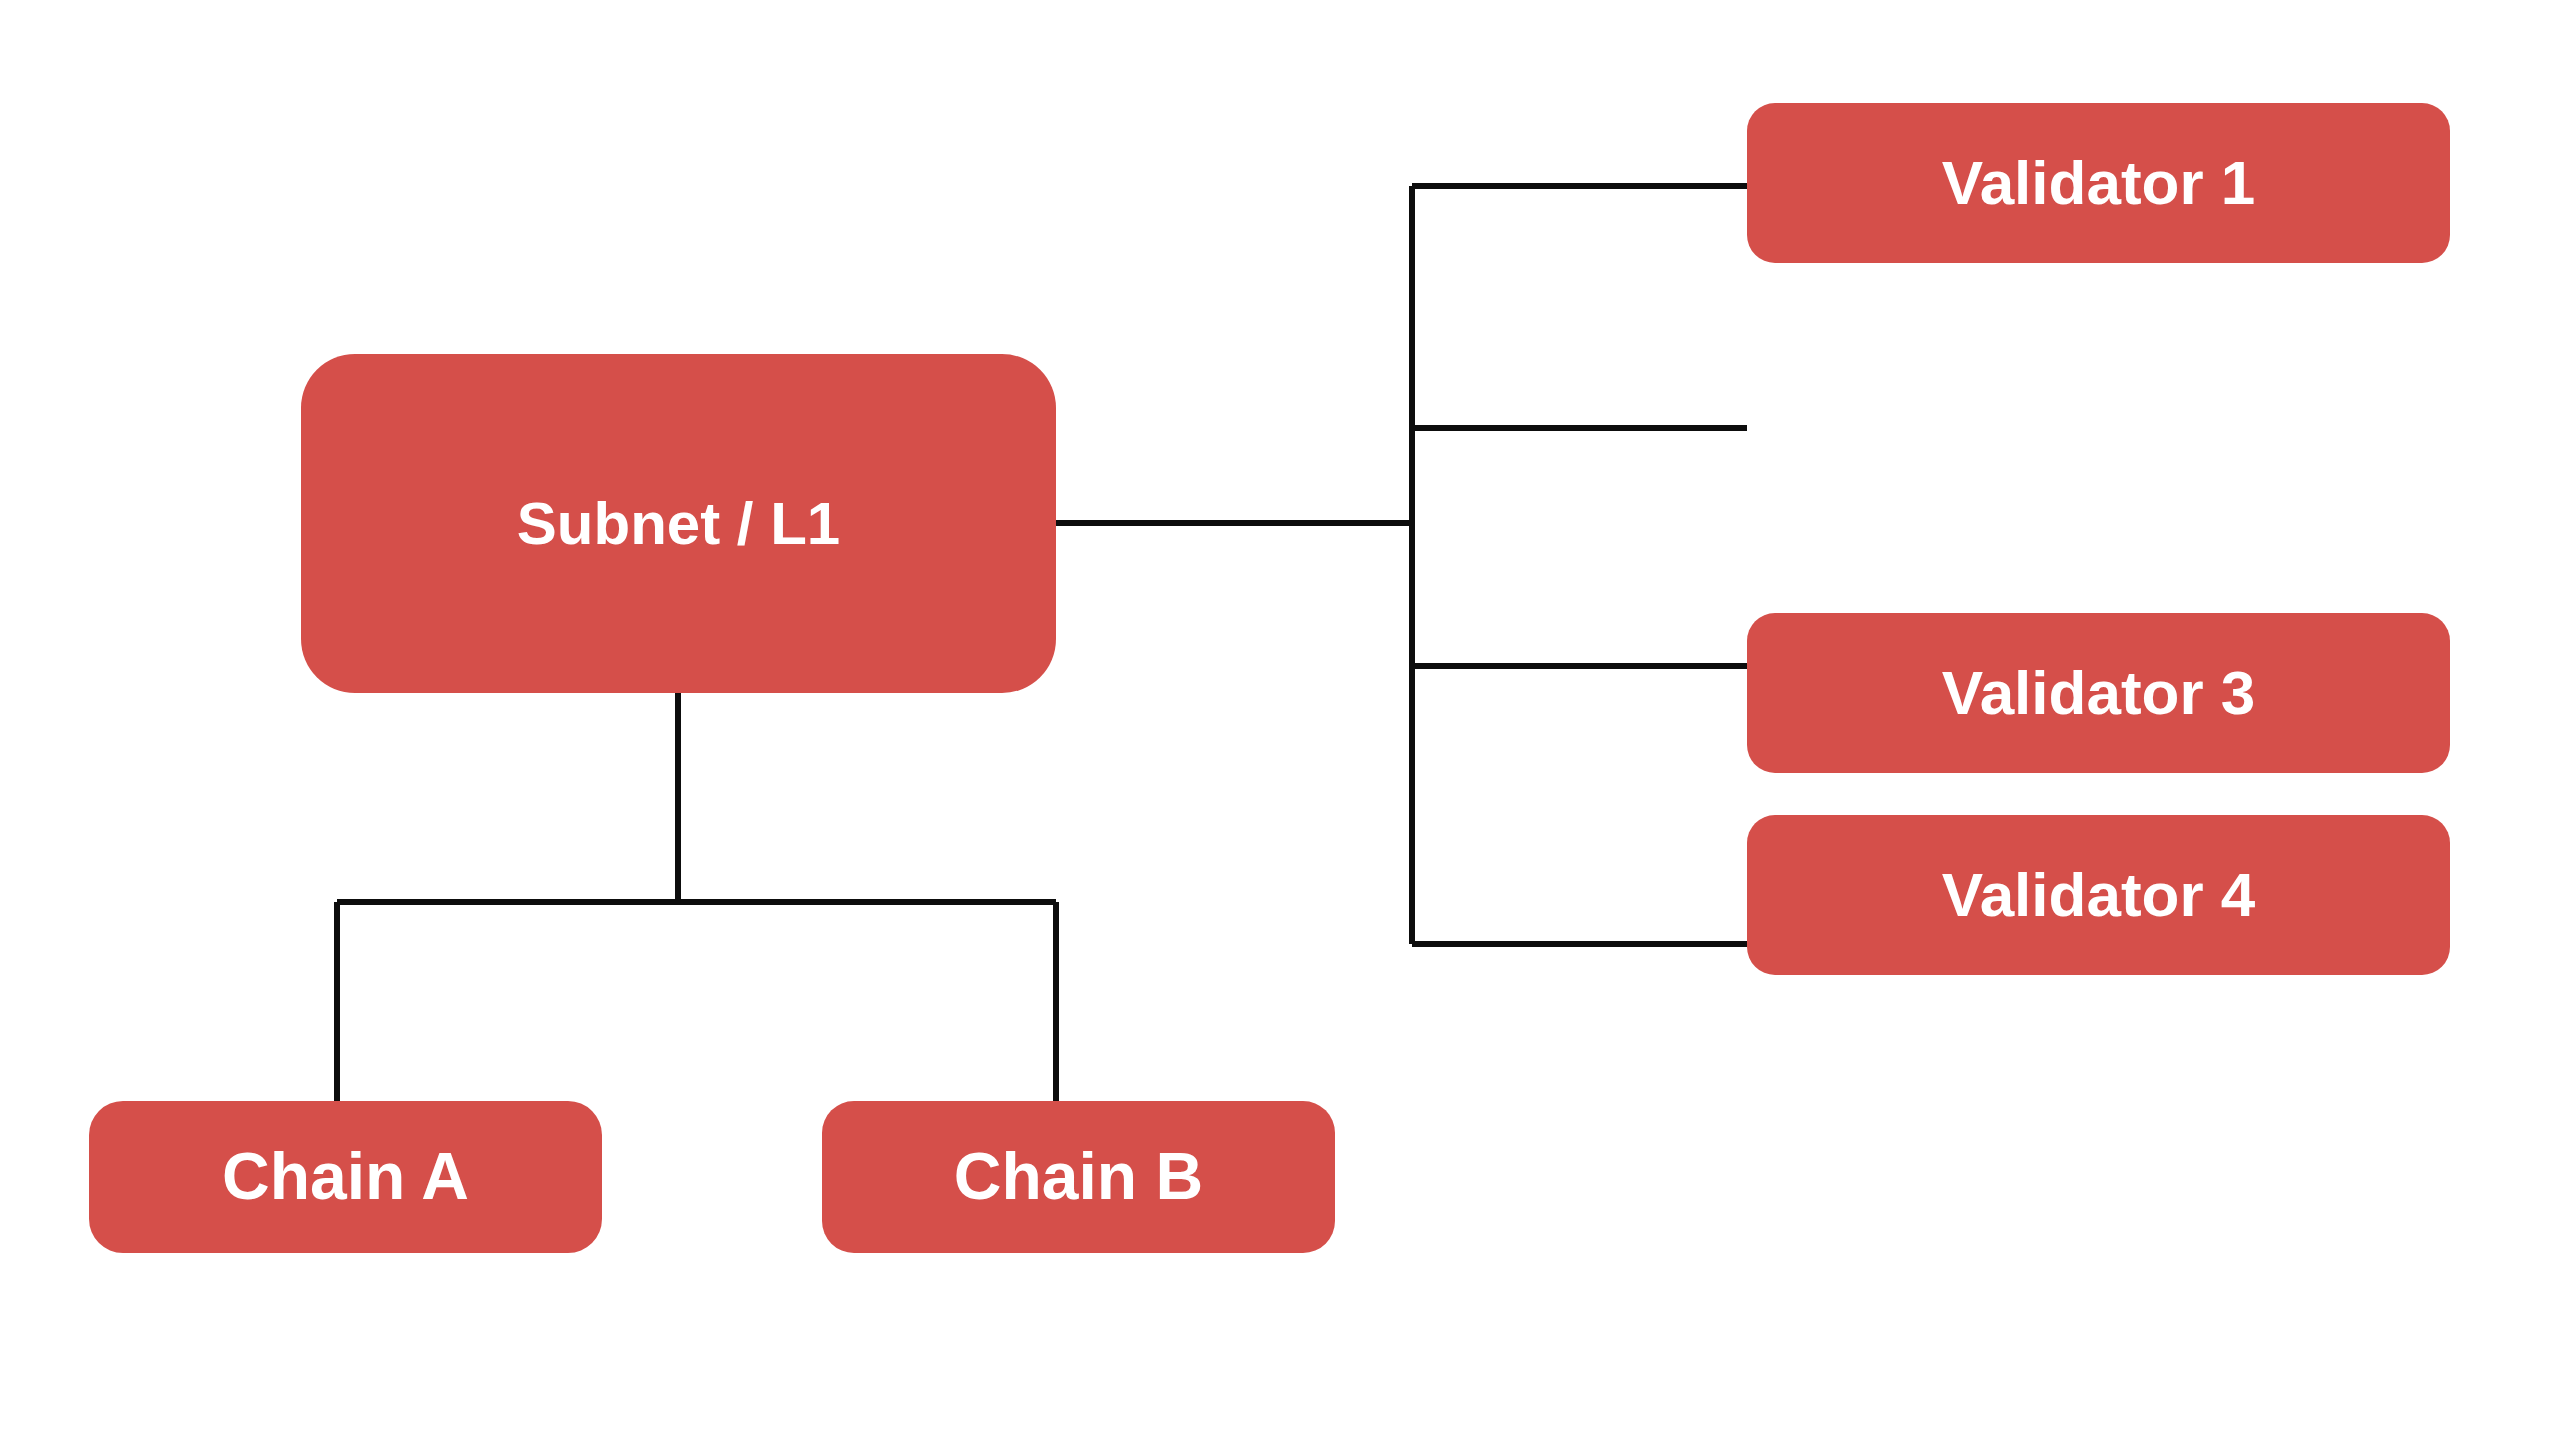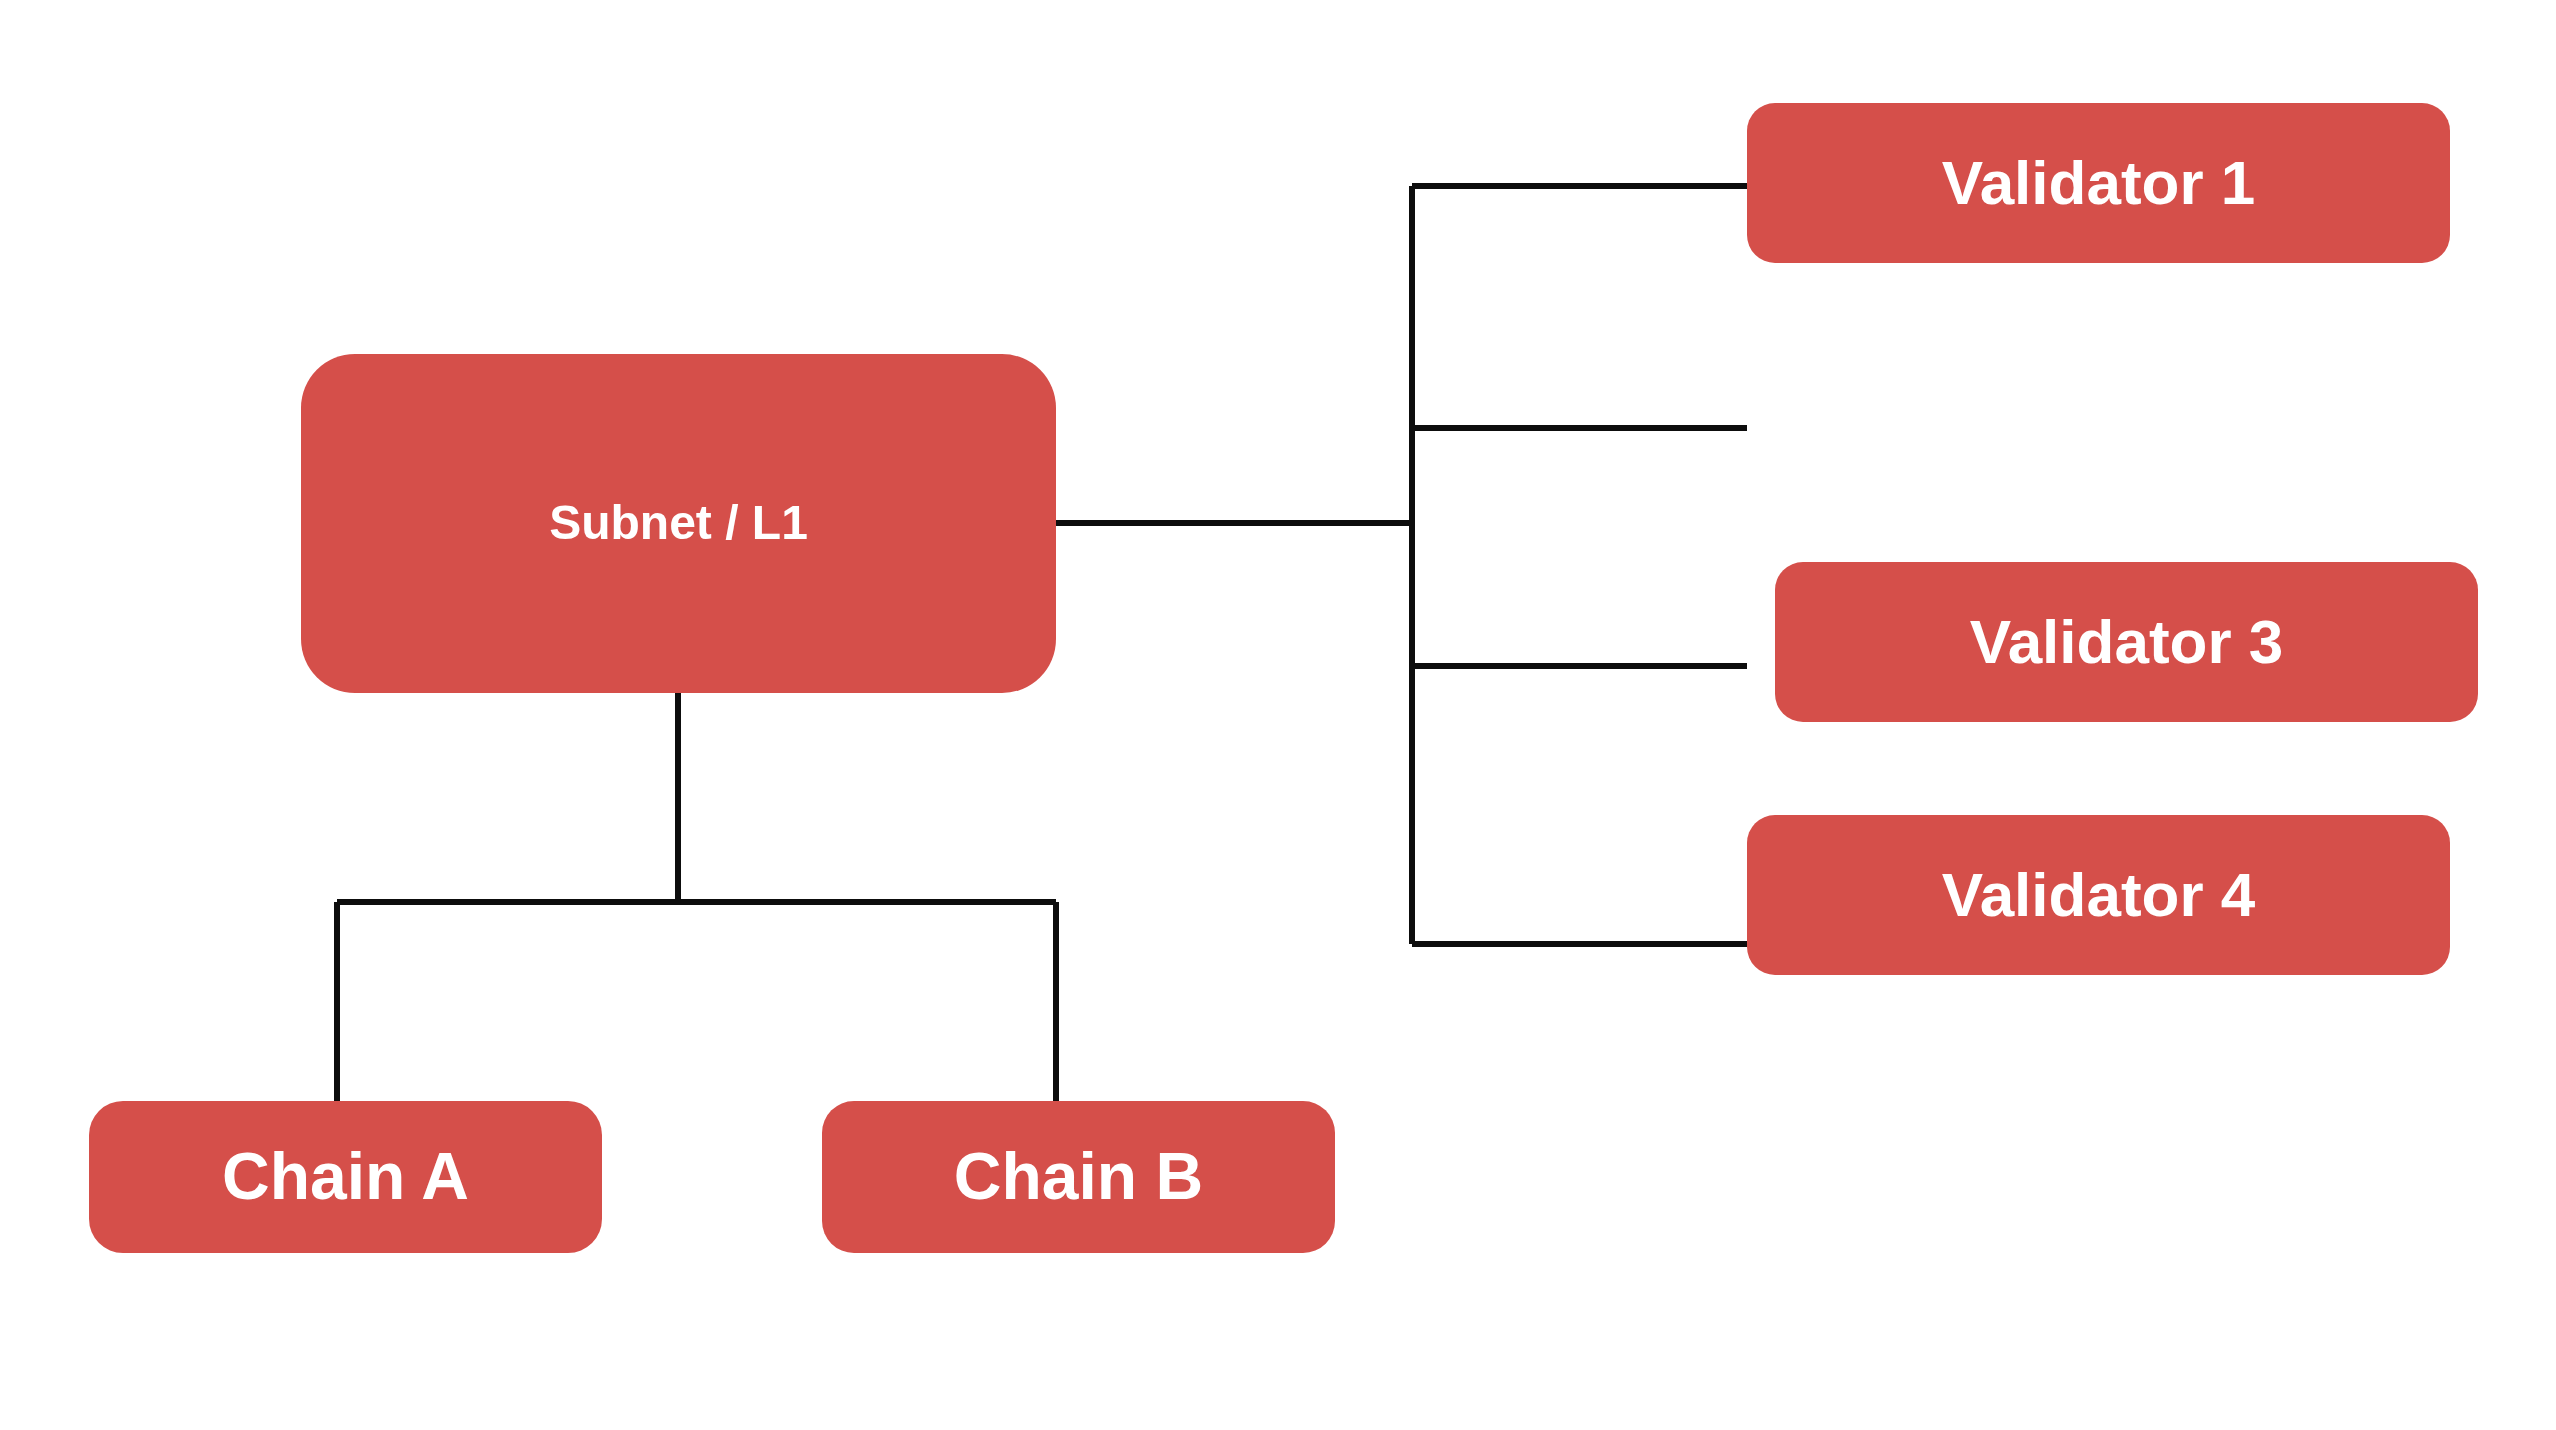--- a/index.html
+++ b/index.html
@@ -37,32 +37,32 @@
     line-height: 1.05;
     white-space: nowrap;
     user-select: none;
   }
   .node-root {
     left: 301px;
     top: 354px;
     width: 755px;
     height: 339px;
     border-radius: 54px;
-    font-size: 48px;
+    font-size: 60px;
   }
   .node-validator {
     left: 1747px;
     width: 703px;
     height: 160px;
     border-radius: 28px;
     font-size: 62px;
   }
   #validator-1 { top: 103px; }
   #validator-2 { top: 348px; }
-  #validator-3 { top: 562px; margin-left: 28px; }
+  #validator-3 { top: 613px; }
   #validator-4 { top: 815px; }
   .node-chain {
     top: 1101px;
     width: 513px;
     height: 152px;
     border-radius: 34px;
     font-size: 66px;
   }
   #chain-a { left: 89px; }
   #chain-b { left: 822px; border-radius: 32px; }

